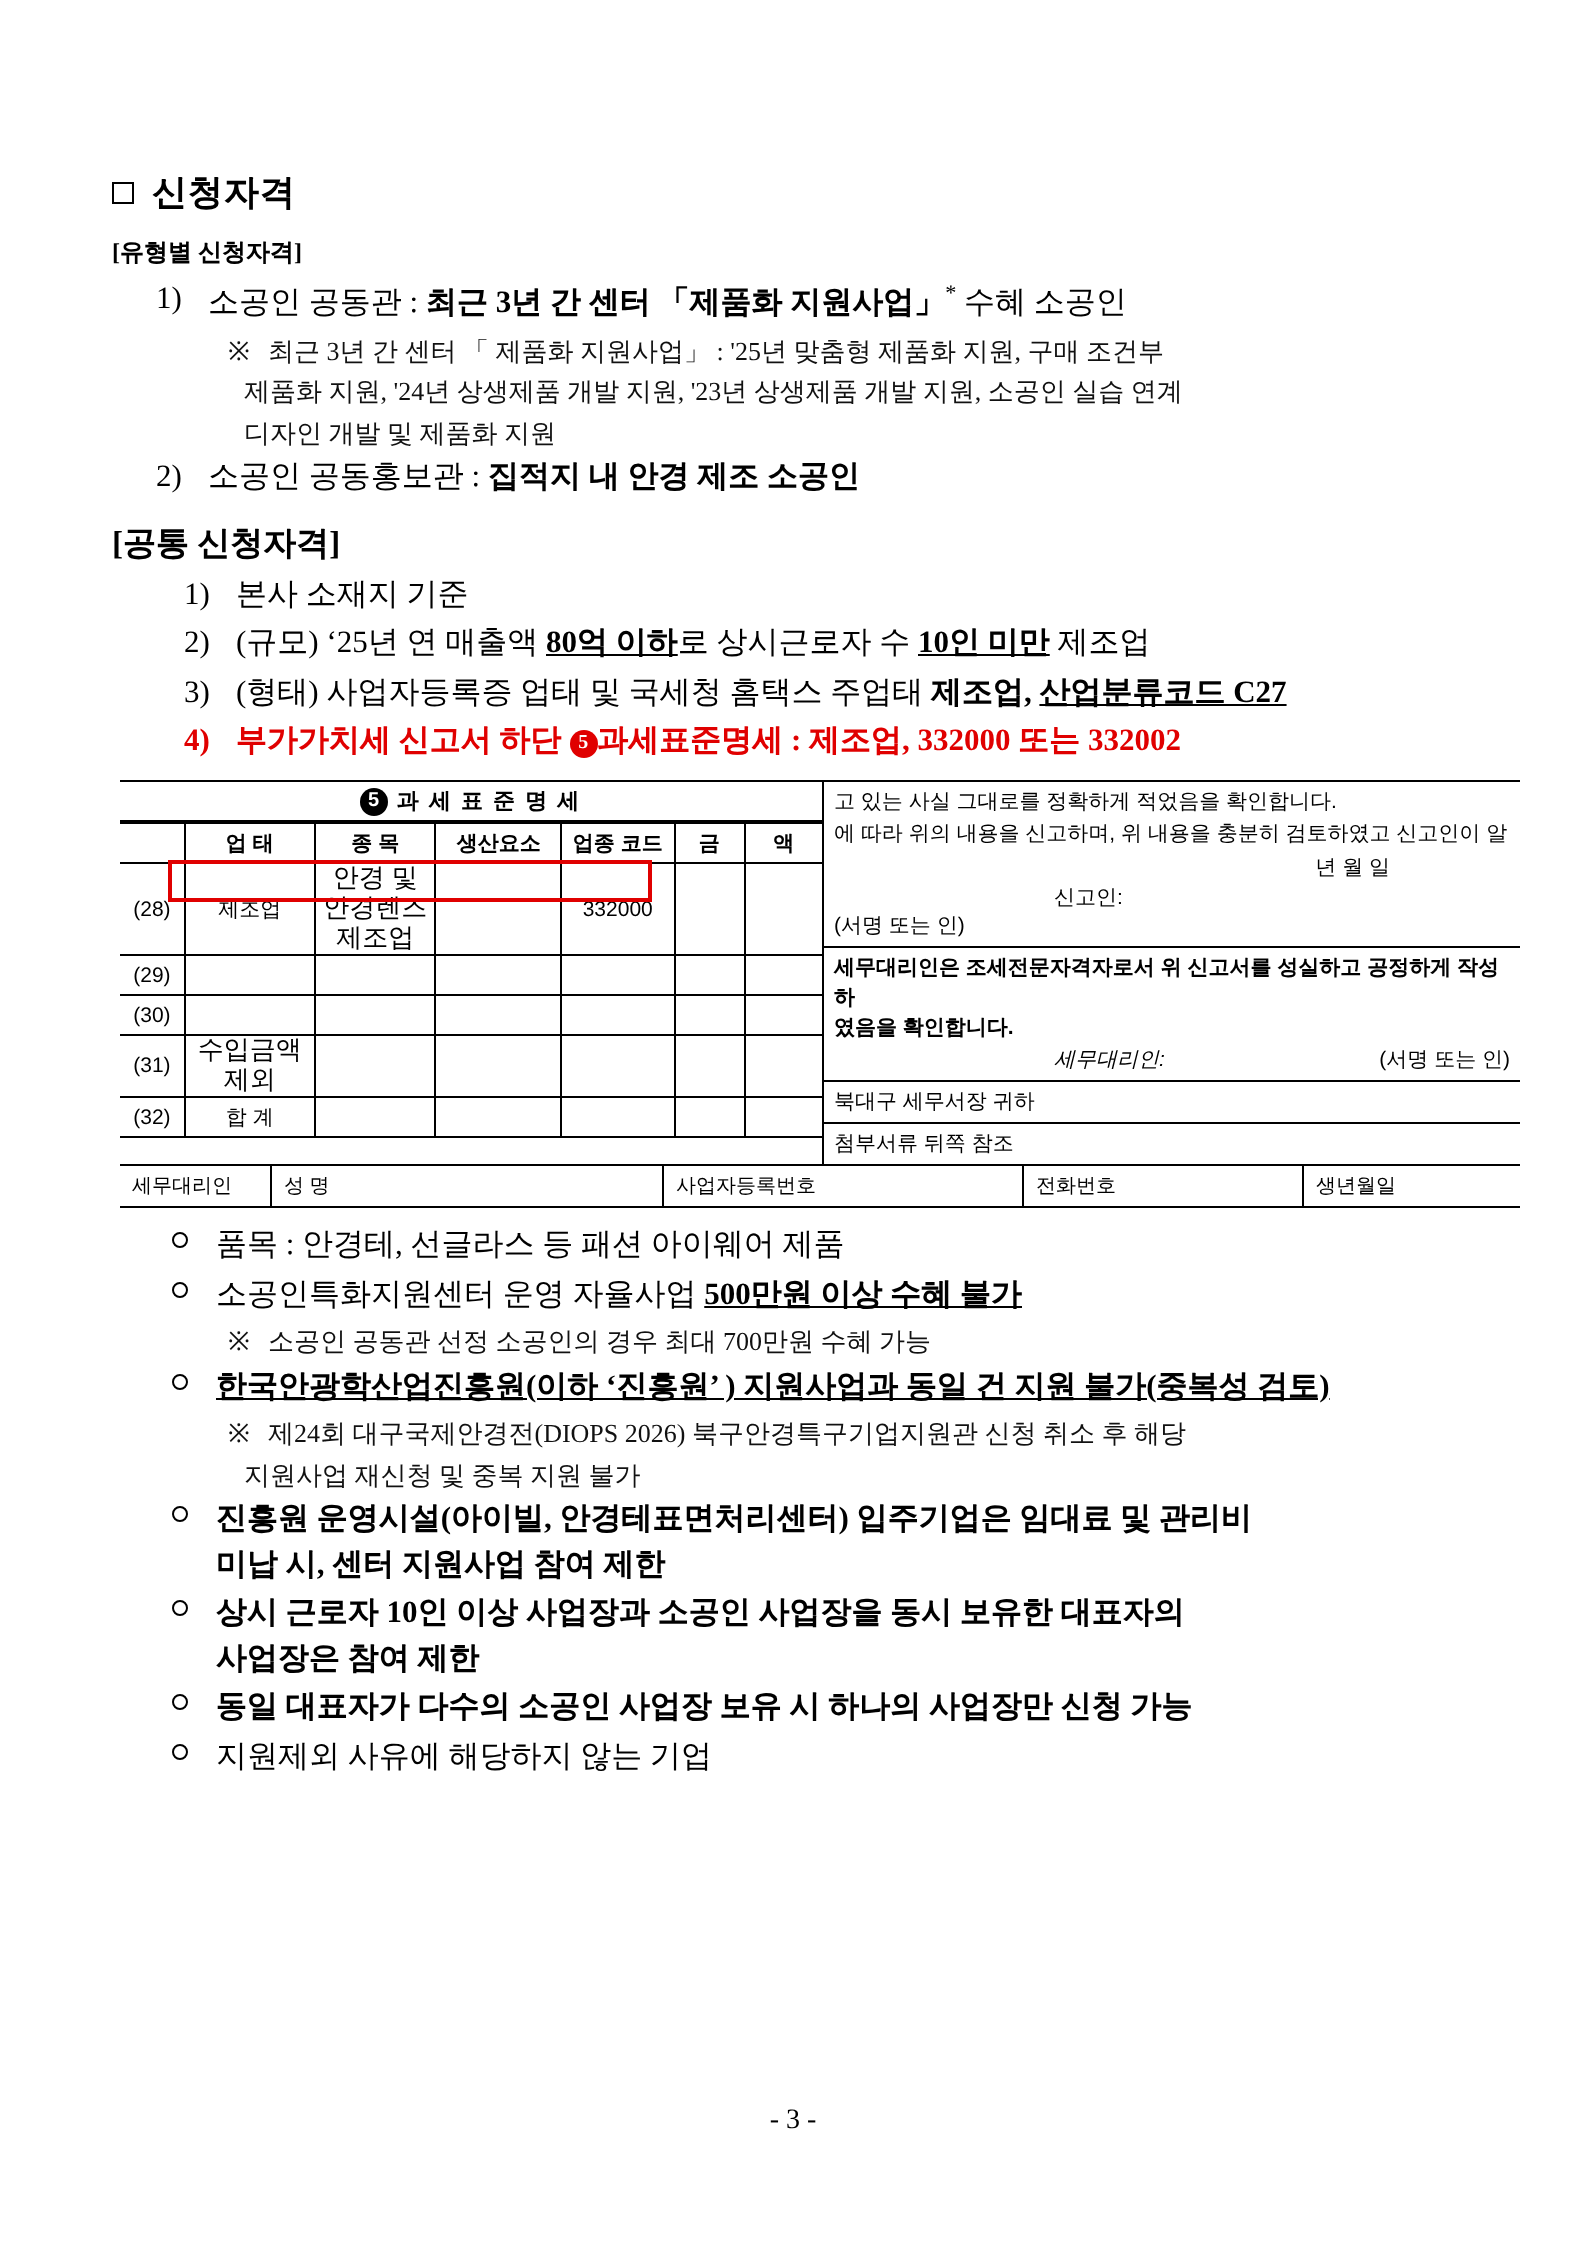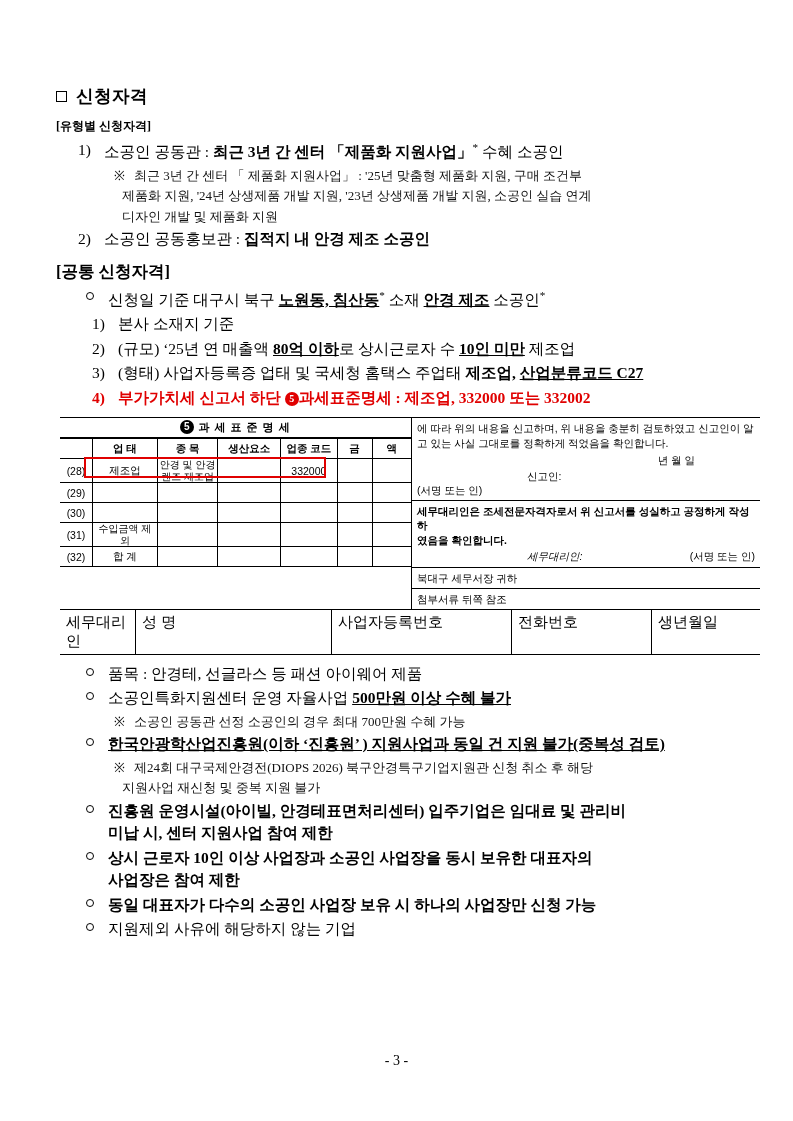--- a/index.html
+++ b/index.html
@@ -176,35 +176,35 @@
   .c-upjong { width: 48px; }
   .c-geum { width: 28px; }
   .c-aek { width: 32px; }
 
   .redbox {
     position: absolute;
     border: 2px solid #e00000;
     box-sizing: border-box;
     pointer-events: none;
   }
-  .tiny { font-size: 10px; line-height: 1.15; margin-left: 34px; }
+  .tiny { font-size: 13px; line-height: 1.15; margin-left: 34px; }
 
   .form-right .ln { margin: 0 0 1px 0; }
   .rline {
     border-top: 1px solid #000;
     margin: 3px -5px 3px -5px;
   }
   .rt { text-align: right; }
   .spread {
     display: flex;
     justify-content: space-between;
   }
   .form-bottom {
     display: flex;
-    font-size: 15px;
+    font-size: 10px;
     font-family: "Liberation Sans", sans-serif;
   }
   .form-bottom .cell {
     padding: 3px 6px;
     border-right: 1px solid #000;
     box-sizing: border-box;
   }
   .form-bottom .cell:last-child { border-right: none; }
 
   .pagenum {
@@ -245,24 +245,20 @@
       <span class="tx">디자인 개발 및 제품화 지원</span>
     </div>
 
     <div class="row lvl1">
       <span class="mk">2)</span>
       <span class="tx"><span>소공인 공동홍보관 : </span><b>집적지 내 안경 제조 소공인</b></span>
     </div>
 
     <div class="sub-head2">[공통 신청자격]</div>
 
-    <div class="row lvl-circ">
-      <span class="mk narrow"><span class="circ"></span></span>
-      <span class="tx"><span>신청일 기준 대구시 북구 </span><b class="ul">노원동, 침산동</b><span class="sup">*</span><span> 소재 </span><b class="ul">안경 제조</b><span> 소공인</span><span class="sup">*</span></span>
-    </div>
 
     <div class="row lvl-num2" style="margin-left:36px;">
       <span class="mk">1)</span>
       <span class="tx">본사 소재지 기준</span>
     </div>
 
     <div class="row lvl-num2" style="margin-left:36px;">
       <span class="mk">2)</span>
       <span class="tx"><span>(규모) ‘25년 연 매출액 </span><b class="ul">80억 이하</b><span>로 상시근로자 수 </span><b class="ul">10인 미만</b><span> 제조업</span></span>
     </div>
@@ -341,22 +337,22 @@
                 <td class="c-geum"></td>
                 <td class="c-aek noR"></td>
               </tr>
             </tbody>
               </table>
             <div class="redbox" style="left:24px; top:19px; width:242px; height:21px;"></div>
           </div>
         </div>
 
         <div class="form-right">
+          <div class="ln">고 있는 사실 그대로를 정확하게 적었음을 확인합니다.</div>
           <div class="ln">에 따라 위의 내용을 신고하며, 위 내용을 충분히 검토하였고 신고인이 알</div>
-          <div class="ln">고 있는 사실 그대로를 정확하게 적었음을 확인합니다.</div>
           <div class="rt" style="padding-right:60px; margin-top:3px;">년      월      일</div>
           <div class="spread" style="margin-top:1px;flex-direction:column;">
             <span style="padding-left:110px;">신고인:</span>
             <span>(서명 또는 인)</span>
           </div>
           <div class="rline"></div>
           <div class="ln bold">세무대리인은 조세전문자격자로서 위 신고서를 성실하고 공정하게 작성하</div>
           <div class="ln bold">였음을 확인합니다.</div>
           <div class="spread" style="margin-top:2px;">
             <span style="padding-left:110px;font-style:italic;">세무대리인:</span>

